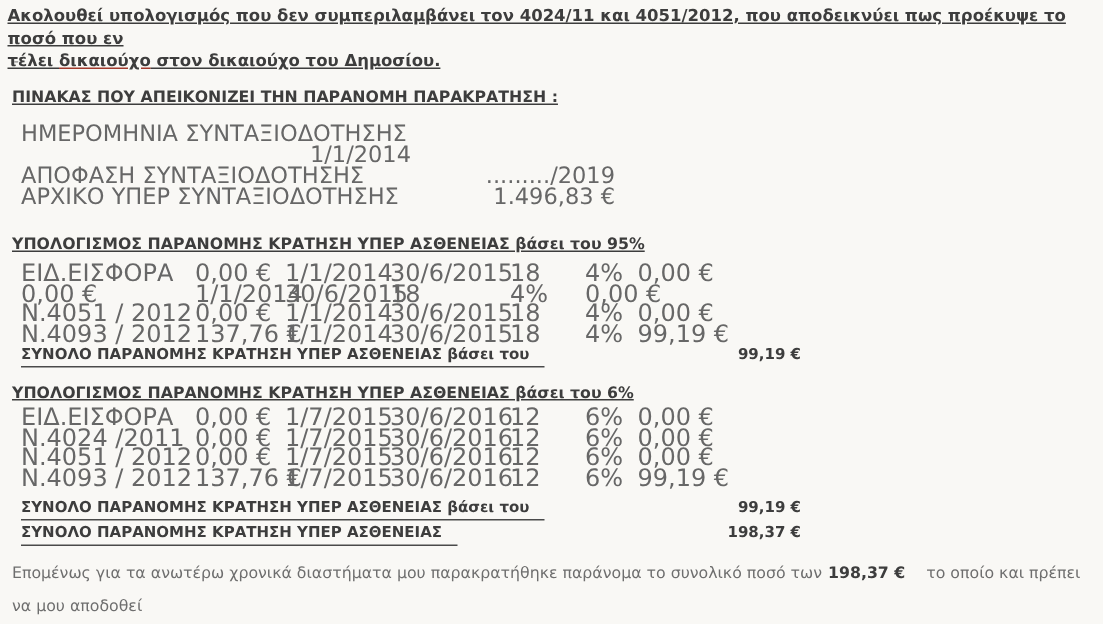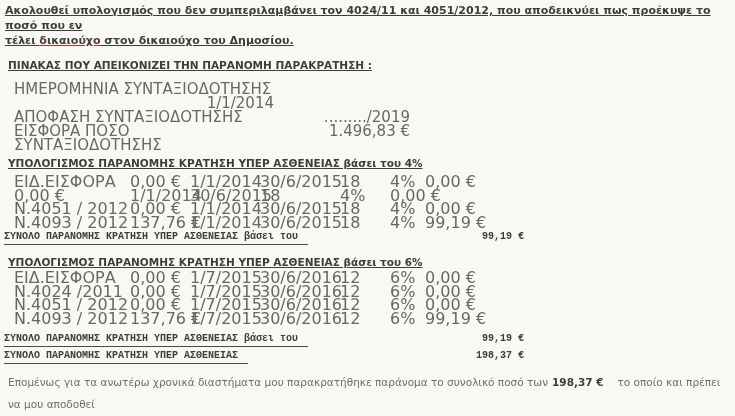--- a/index.html
+++ b/index.html
@@ -28,21 +28,21 @@
   .info-row .val{text-align:right;}
   
   .dtable{left:0;width:735px;}
   .t4{top:175px;}
   .t6{top:271px;}
   .trow{display:grid;grid-template-columns:116px 60px 70px 80px 50px 35px 95px;padding-left:14px;height:13.5px;line-height:13.5px;font-size:16px;}
   .trow span{white-space:nowrap;}
   .c-name{text-align:left;}
   .c-amount,.c-from,.c-to,.c-months,.c-rate,.c-result{text-align:left;}
   
-  .sumrow{left:0;width:520px;display:grid;grid-template-columns:1fr 140px;padding-left:4px;font-size:10px;line-height:13px;font-family:Liberation Mono, monospace;}
+  .sumrow{left:0;width:520px;display:grid;grid-template-columns:1fr 140px;padding-left:14px;font-size:10px;line-height:13px;}
   .s4{top:230px;}
   .s6{top:332px;}
   .sg{top:349px;}
   .sum-label{font-weight:bold;color:#3d3d3d;}
   .sum-label .bl{display:inline-block;border-bottom:1px solid #4a4a4a;padding-right:10px;padding-bottom:1px;}
   .sum-val{text-align:right;font-weight:bold;color:#3d3d3d;}
   
   .footer{top:371px;left:8px;right:10px;font-size:10.5px;line-height:22px;color:#6e6e6e;}
   .footer .amt{font-weight:bold;color:#3d3d3d;margin:0 14px 0 4px;}
 </style>
@@ -66,26 +66,26 @@
       <span class="val"></span>
     </div>
     <div class="info-row">
       <span class="val">1/1/2014</span>
     </div>
     <div class="info-row">
       <span class="lbl">ΑΠΟΦΑΣΗ ΣΥΝΤΑΞΙΟΔΟΤΗΣΗΣ</span>
       <span class="val">........./2019</span>
     </div>
     <div class="info-row">
-      <span class="lbl">ΕΙΣΦΟΡΑ ΠΟΣΟ ΣΥΝΤΑΞΙΟΔΟΤΗΣΗΣ</span>
+      <span class="lbl">ΑΡΧΙΚΟ ΥΠΕΡ ΣΥΝΤΑΞΙΟΔΟΤΗΣΗΣ</span>
       <span class="val">1.496,83 €</span>
     </div>
   </div>
 
-  <div class="abs heading h-sec4">ΥΠΟΛΟΓΙΣΜΟΣ ΠΑΡΑΝΟΜΗΣ ΚΡΑΤΗΣΗ ΥΠΕΡ ΑΣΘΕΝΕΙΑΣ βάσει του 4%</div>
+  <div class="abs heading h-sec4">ΥΠΟΛΟΓΙΣΜΟΣ ΠΑΡΑΝΟΜΗΣ ΚΡΑΤΗΣΗ ΥΠΕΡ ΑΣΘΕΝΕΙΑΣ βάσει του 95%</div>
   <div class="abs dtable t4">
     <div class="trow">
       <span class="c-name">ΕΙΔ.ΕΙΣΦΟΡΑ</span>
       <span class="c-amount">0,00 €</span>
       <span class="c-from">1/1/2014</span>
       <span class="c-to">30/6/2015</span>
       <span class="c-months">18</span>
       <span class="c-rate">4%</span>
       <span class="c-result">0,00 €</span>
     </div>

